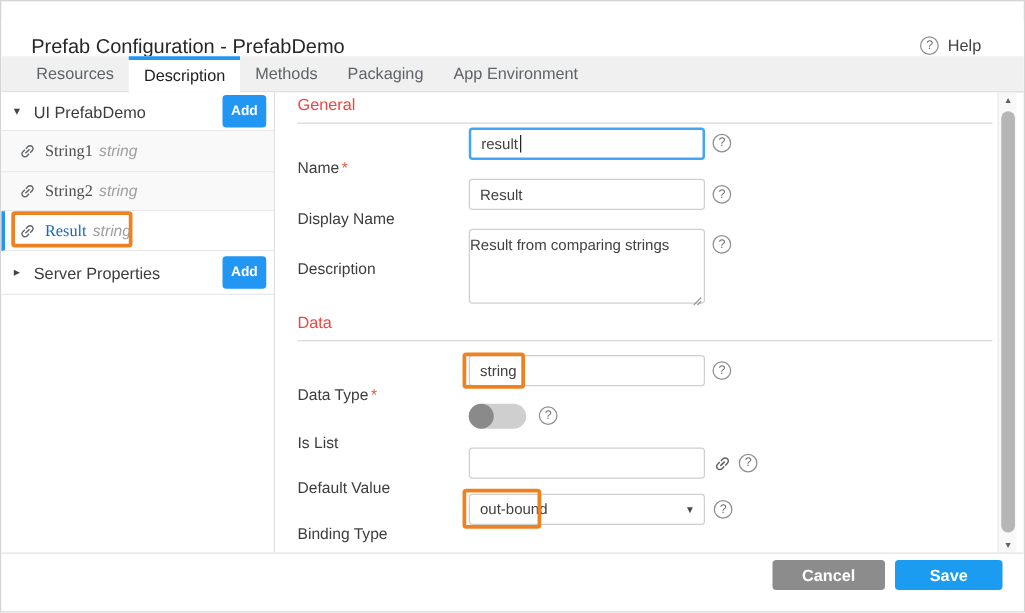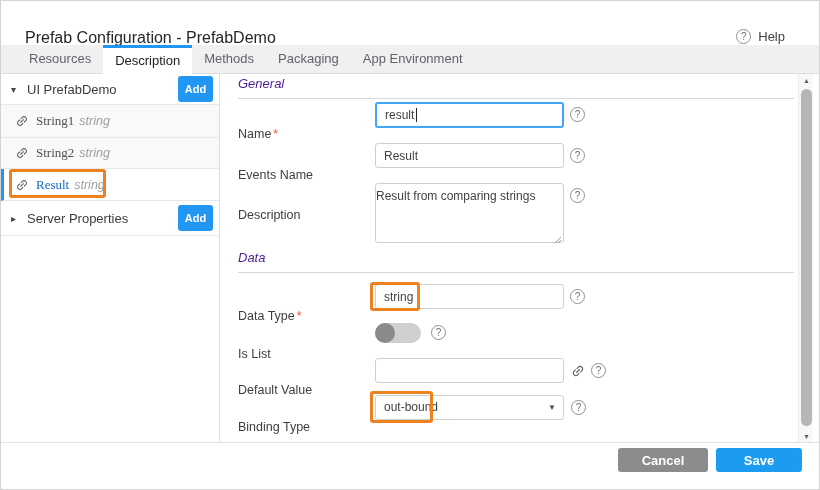--- a/index.html
+++ b/index.html
@@ -25,21 +25,21 @@
   .item-row { background:#f9f9f9; color:#4f4f4f; padding-left:14px; cursor:pointer; }
   .item-row.selected { background:#fff; border-left:3px solid #2196f3; padding-left:11px; }
   .item-row .pname { margin-left:7px;font-family:Liberation Serif, serif; }
   .item-row.selected .pname { color:#1667c1; }
   .ptype { margin-left:5px; font-style:italic; color:#9e9e9e; font-size:12.5px; }
   .add-btn { margin-left:auto; margin-right:6px; background:#2196f3; color:#fff; font-size:11px; font-weight:600; border:none; border-radius:3px; width:35px; height:26px; cursor:pointer; }
   .link-svg { width:14px; height:14px; fill:#5f6368; transform:rotate(-45deg); flex:0 0 auto; }
 
   
   .main { position:absolute; left:220px; top:73px; width:577px; bottom:47px; background:#fff; }
-  .sec-head { position:absolute; left:17px; width:556px; font-size:13px; color:#4c1d95; padding-bottom:7px; border-bottom:1px solid #d8d8d8;font-style:italic; }
+  .sec-head { position:absolute; left:17px; width:556px; font-size:13px; color:#ef4444; padding-bottom:7px; border-bottom:1px solid #d8d8d8; }
   .frow { position:absolute; left:17px; display:flex; align-items:flex-start; }
   .flabel { width:137px; font-size:12.5px; color:#3d3d3d; padding-top:6px;margin-top:19px; }
   .req { color:#f4533a; margin-left:2px; }
   .fctrl { position:relative; width:189px; }
   .tinput { width:189px; height:25px; border:1px solid #cfcfcf; border-radius:3px; font-size:12px; color:#424242; padding:0 8px; font-family:"Liberation Sans",sans-serif; outline:none; background:#fff; }
   .tinput.focused { height:26px; border:2px solid #42a5f5; }
   .caret { position:absolute; left:41px; top:6px; width:1px; height:14px; background:#222; }
   .tarea { width:189px; height:60px; border:1px solid #cfcfcf; border-radius:3px; font-size:12px; color:#424242; padding:5px 0; resize:none; font-family:"Liberation Sans",sans-serif; outline:none; }
   .resize-grip { position:absolute; right:2px; bottom:3px; width:8px; height:8px; pointer-events:none; }
   .qicon { flex:0 0 auto; width:15px; height:15px; border:1px solid #8f8f8f; border-radius:50%; color:#6f6f6f; font-size:10px; display:inline-flex; align-items:center; justify-content:center; margin-top:5px; cursor:pointer; background:#fff; }
@@ -126,21 +126,21 @@
     <div class="frow" style="top:28px">
       <div class="flabel"><span>Name</span><span class="req">*</span></div>
       <div class="fctrl">
         <input class="tinput focused" value="result" style="">
         <span class="caret"></span>
       </div>
       <span class="qicon" style="margin-left:6px">?</span>
     </div>
 
     <div class="frow" style="top:69px">
-      <div class="flabel">Events Name</div>
+      <div class="flabel">Display Name</div>
       <div class="fctrl">
         <input class="tinput" value="Result" style="">
       </div>
       <span class="qicon" style="margin-left:6px">?</span>
     </div>
 
     <div class="frow" style="top:109px">
       <div class="flabel">Description</div>
       <div class="fctrl">
         <textarea class="tarea" style="">Result from comparing strings</textarea>

